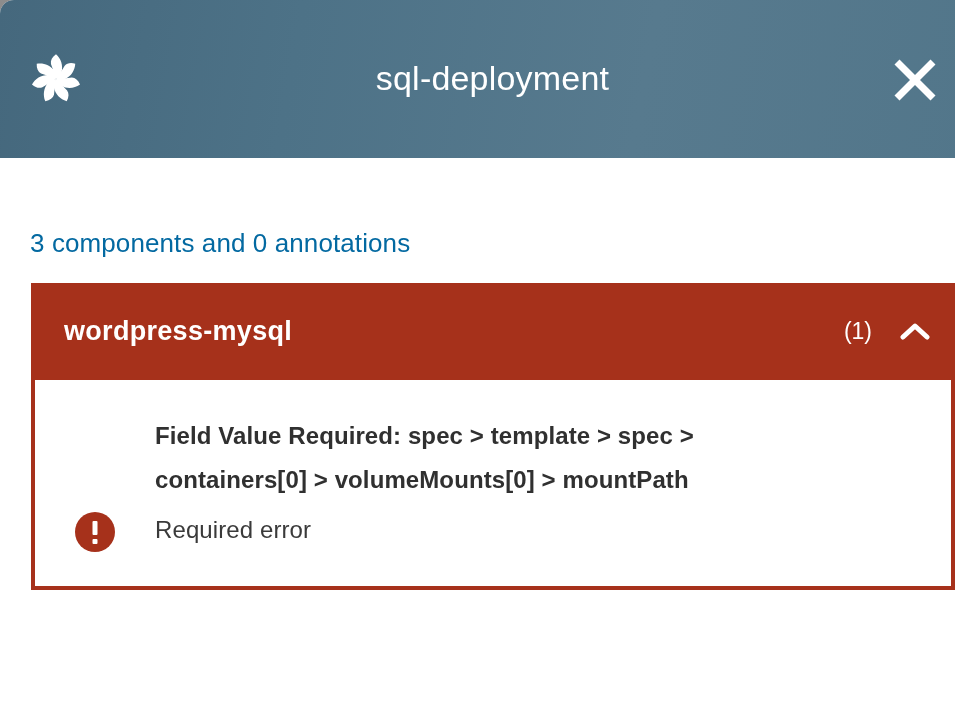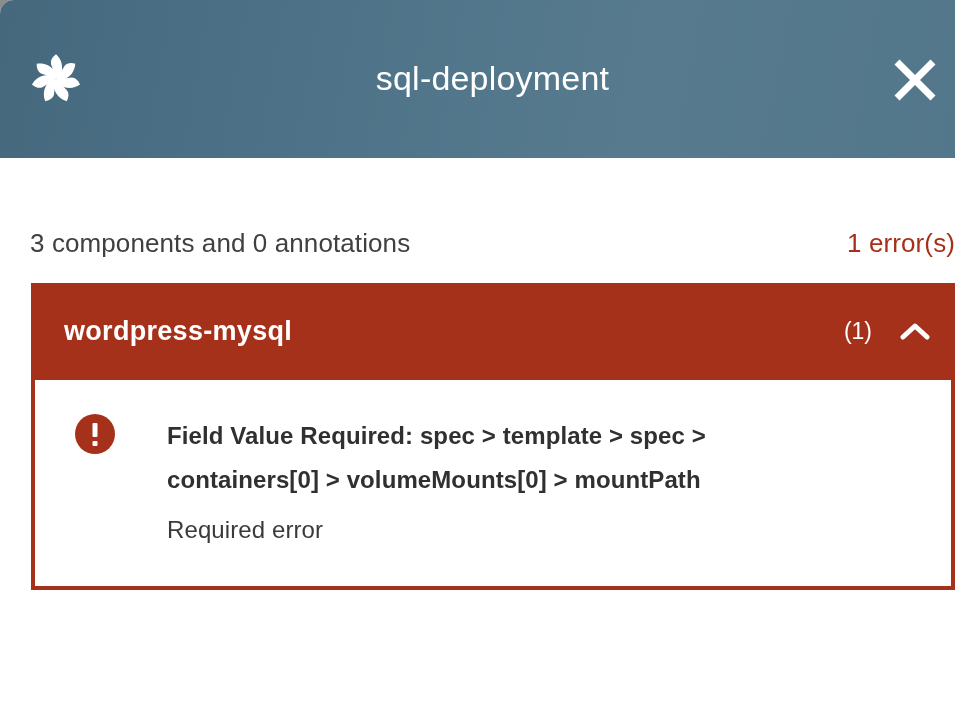--- a/index.html
+++ b/index.html
@@ -89,21 +89,21 @@
 
   .summary-row {
     display: flex;
     align-items: baseline;
     justify-content: space-between;
     padding: 0 30px;
     margin-top: 70px;
     height: 36px;
   }
   .summary-counts {
-    color: #404040;
+    color: #0369a1;
     font-size: 26px;
     font-weight: 400;
     letter-spacing: 0.1px;
   }
   .summary-errors {
     color: #a6301a;
     font-size: 26px;
     font-weight: 400;
     letter-spacing: 0.1px;
   }
@@ -149,22 +149,22 @@
     border: 4px solid #a6311b;
     border-top: none;
     background: #ffffff;
     padding: 34px 30px 34px 0;
     min-height: 162px;
     box-sizing: border-box;
   }
 
   .error-item {
     display: flex;
-    align-items: flex-start;
-    gap: 12px;
+    align-items: flex-end;
+    gap: 0;
   }
 
   .error-icon-wrap {
     width: 120px;
     flex: 0 0 120px;
     display: flex;
     align-items: center;
     justify-content: center;
   }
   .error-icon {
@@ -263,21 +263,20 @@
         <line x1="7" y1="7" x2="43" y2="43" stroke="#ffffff" stroke-width="7" stroke-linecap="butt"></line>
         <line x1="43" y1="7" x2="7" y2="43" stroke="#ffffff" stroke-width="7" stroke-linecap="butt"></line>
       </svg>
     </button>
   </div>
 
   <div class="modal-body">
 
     <div class="summary-row">
       <span class="summary-counts">3 components and 0 annotations</span>
-      <span class="summary-errors">1 error(s)</span>
     </div>
 
     <div class="accordion">
 
       <div class="accordion-header">
         <span class="accordion-title">wordpress-mysql</span>
         <span class="accordion-count">(1)</span>
         <span class="accordion-chevron">
           <svg width="30" height="20" viewBox="0 0 30 20" aria-hidden="true">
             <polyline points="3,15 15,4 27,15" fill="none" stroke="#ffffff" stroke-width="5" stroke-linecap="round" stroke-linejoin="round"></polyline>

